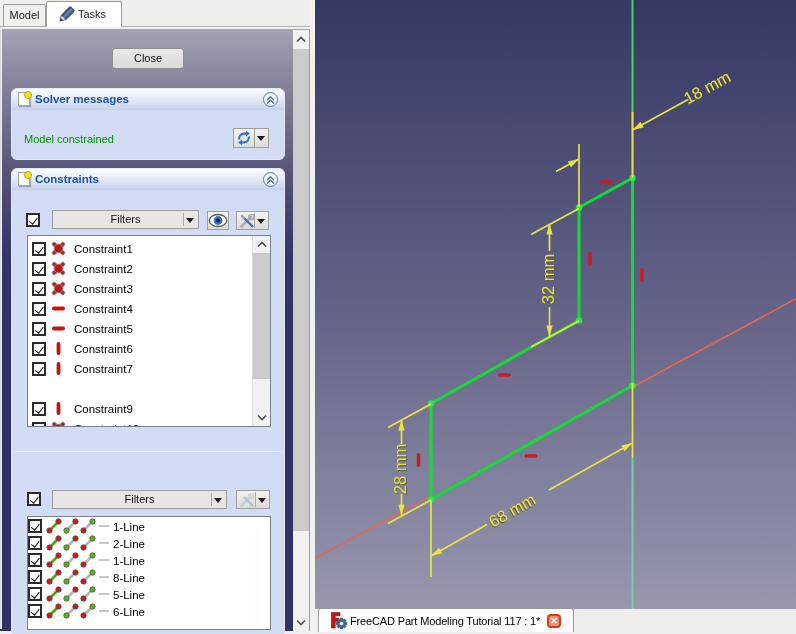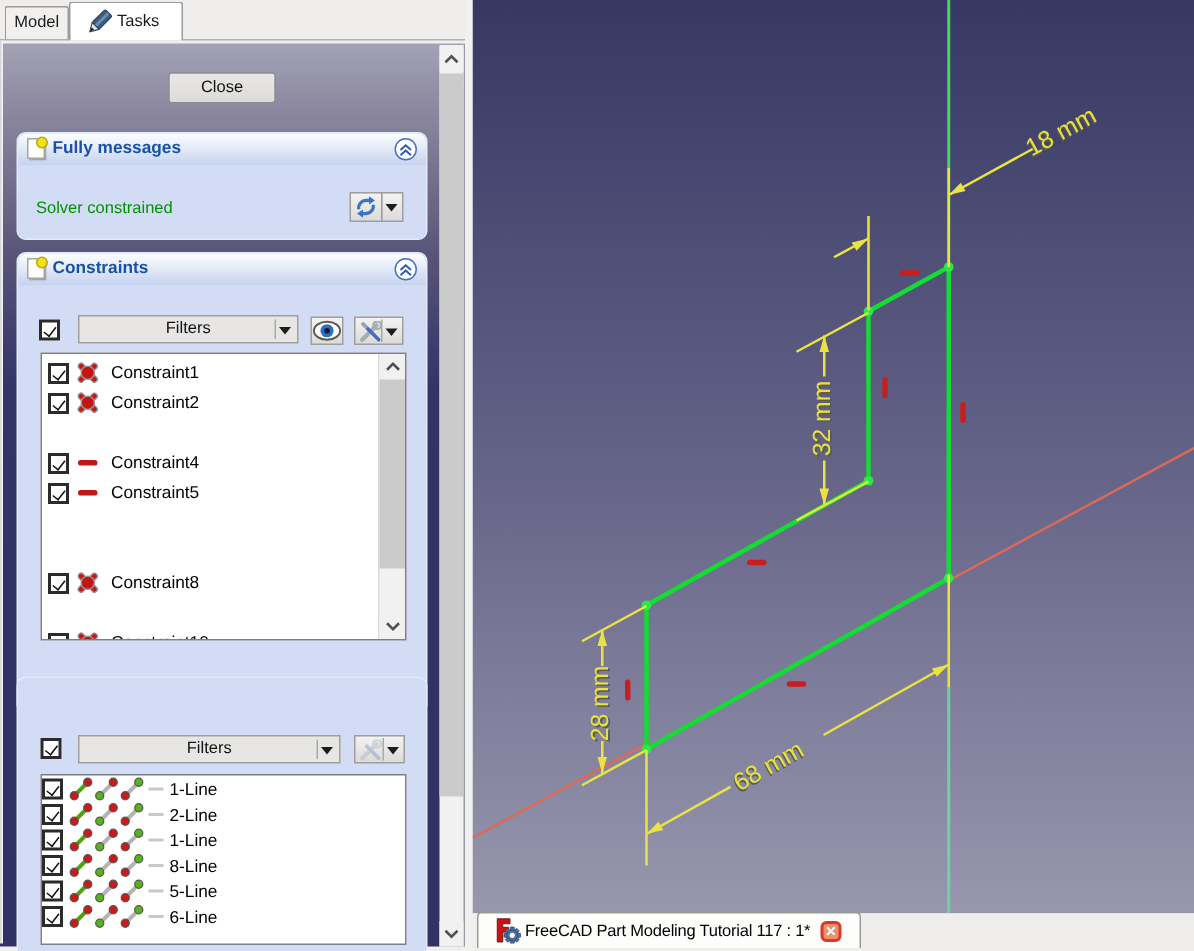--- a/index.html
+++ b/index.html
@@ -48,28 +48,28 @@
           <path d="M7.4 14.5 L14.6 14.5 L11 20.5 Z" fill="#e8e4de" stroke="#274158" stroke-width=".8"></path>
           <path d="M9.7 17.3 L12.3 17.3 L11 20.5 Z" fill="#222"></path>
         </g>
       </svg>Tasks</div>
 </div>
 <div class="a" id="dock">
  <div class="a closebtn">Close</div>
  <div class="a grp" style="top:59px;height:72px">
   <div class="ghead">
         <div class="note"></div>
-        <div class="gtitle">Fully messages</div>
+        <div class="gtitle">Solver messages</div>
    <div class="coll">
           <svg width="15" height="15" style="position:absolute;left:-1px;top:-1px">
             <path d="M4 8 L7.5 4.8 L11 8 M4 11.5 L7.5 8.3 L11 11.5" fill="none" stroke="#2d59b2" stroke-width="1.3"></path>
           </svg>
         </div>
       </div>
-  <div style="position:absolute;left:12px;top:44px;font-size:11px;color:#009100">Solver constrained</div>
+  <div style="position:absolute;left:12px;top:44px;font-size:11px;color:#009100">Model constrained</div>
   <div class="tbtn" style="left:221px;top:39px;width:22px;height:20px">
         <svg width="18" height="16" style="position:absolute;left:1px;top:1px" viewBox="0 0 18 16">
           <g fill="none" stroke="#3a74c8" stroke-width="2.1">
             <path d="M4.2 9.5 A5 5 0 0 1 9 3.6 L11.5 3.6"></path>
             <path d="M13.8 6.5 A5 5 0 0 1 9 12.4 L6.5 12.4"></path>
           </g>
           <path d="M11 0.8 L15 3.6 L11 6.4 Z" fill="#3a74c8"></path>
           <path d="M7 9.6 L3 12.4 L7 15.2 Z" fill="#3a74c8"></path>
         </svg>
       </div>
@@ -132,52 +132,79 @@
                 <rect x="6.6" y="0.4" width="3.8" height="6.2" rx="1.7"></rect>
                 <rect x="6.6" y="10.4" width="3.8" height="6.2" rx="1.7"></rect>
                 <rect x="0.4" y="6.6" width="6.2" height="3.8" rx="1.7"></rect>
                 <rect x="10.4" y="6.6" width="6.2" height="3.8" rx="1.7"></rect>
               </g>
               <circle cx="8.5" cy="8.5" r="4.4" fill="#c41515" stroke="#999" stroke-width="0.9"></circle>
             </svg>
           </div>
           <div class="rtext" style="left:46px">Constraint2</div>
         </div>
-   <div class="row" style="top:63px">
-          <div class="cb" style="left:4px;top:3px"></div>
-          <div style="position:absolute;left:22px;top:1px">
-            <svg width="17" height="17" viewBox="0 0 17 17">
-              <rect x="2" y="6.6" width="13" height="3.8" rx="1.9" fill="#c41414"></rect>
-            </svg>
-          </div>
-          <div class="rtext" style="left:46px">Constraint4</div>
-        </div>
-   <div class="row" style="top:83px">
-          <div class="cb" style="left:4px;top:3px"></div>
-          <div style="position:absolute;left:22px;top:1px">
-            <svg width="17" height="17" viewBox="0 0 17 17">
-              <rect x="2" y="6.6" width="13" height="3.8" rx="1.9" fill="#c41414"></rect>
-            </svg>
-          </div>
-          <div class="rtext" style="left:46px">Constraint5</div>
-        </div>
-   <div class="row" style="top:143px">
+   <div class="row" style="top:43px">
           <div class="cb" style="left:4px;top:3px"></div>
           <div style="position:absolute;left:22px;top:1px">
             <svg width="17" height="17" viewBox="0 0 17 17">
               <g transform="rotate(45 8.5 8.5)" fill="#cc1515" stroke="#909090" stroke-width="0.9">
                 <rect x="6.6" y="0.4" width="3.8" height="6.2" rx="1.7"></rect>
                 <rect x="6.6" y="10.4" width="3.8" height="6.2" rx="1.7"></rect>
                 <rect x="0.4" y="6.6" width="6.2" height="3.8" rx="1.7"></rect>
                 <rect x="10.4" y="6.6" width="6.2" height="3.8" rx="1.7"></rect>
               </g>
               <circle cx="8.5" cy="8.5" r="4.4" fill="#c41515" stroke="#999" stroke-width="0.9"></circle>
             </svg>
           </div>
-          <div class="rtext" style="left:46px">Constraint8</div>
+          <div class="rtext" style="left:46px">Constraint3</div>
+        </div>
+   <div class="row" style="top:63px">
+          <div class="cb" style="left:4px;top:3px"></div>
+          <div style="position:absolute;left:22px;top:1px">
+            <svg width="17" height="17" viewBox="0 0 17 17">
+              <rect x="2" y="6.6" width="13" height="3.8" rx="1.9" fill="#c41414"></rect>
+            </svg>
+          </div>
+          <div class="rtext" style="left:46px">Constraint4</div>
+        </div>
+   <div class="row" style="top:83px">
+          <div class="cb" style="left:4px;top:3px"></div>
+          <div style="position:absolute;left:22px;top:1px">
+            <svg width="17" height="17" viewBox="0 0 17 17">
+              <rect x="2" y="6.6" width="13" height="3.8" rx="1.9" fill="#c41414"></rect>
+            </svg>
+          </div>
+          <div class="rtext" style="left:46px">Constraint5</div>
+        </div>
+   <div class="row" style="top:103px">
+          <div class="cb" style="left:4px;top:3px"></div>
+          <div style="position:absolute;left:22px;top:1px">
+            <svg width="17" height="17" viewBox="0 0 17 17">
+              <rect x="6.6" y="2" width="3.8" height="13" rx="1.9" fill="#c41414"></rect>
+            </svg>
+          </div>
+          <div class="rtext" style="left:46px">Constraint6</div>
+        </div>
+   <div class="row" style="top:123px">
+          <div class="cb" style="left:4px;top:3px"></div>
+          <div style="position:absolute;left:22px;top:1px">
+            <svg width="17" height="17" viewBox="0 0 17 17">
+              <rect x="6.6" y="2" width="3.8" height="13" rx="1.9" fill="#c41414"></rect>
+            </svg>
+          </div>
+          <div class="rtext" style="left:46px">Constraint7</div>
+        </div>
+   <div class="row" style="top:163px">
+          <div class="cb" style="left:4px;top:3px"></div>
+          <div style="position:absolute;left:22px;top:1px">
+            <svg width="17" height="17" viewBox="0 0 17 17">
+              <rect x="6.6" y="2" width="3.8" height="13" rx="1.9" fill="#c41414"></rect>
+            </svg>
+          </div>
+          <div class="rtext" style="left:46px">Constraint9</div>
         </div>
    <div class="row" style="top:183px">
           <div class="cb" style="left:4px;top:3px"></div>
           <div style="position:absolute;left:22px;top:1px">
             <svg width="17" height="17" viewBox="0 0 17 17">
               <g transform="rotate(45 8.5 8.5)" fill="#cc1515" stroke="#909090" stroke-width="0.9">
                 <rect x="6.6" y="0.4" width="3.8" height="6.2" rx="1.7"></rect>
                 <rect x="6.6" y="10.4" width="3.8" height="6.2" rx="1.7"></rect>
                 <rect x="0.4" y="6.6" width="6.2" height="3.8" rx="1.7"></rect>
                 <rect x="10.4" y="6.6" width="6.2" height="3.8" rx="1.7"></rect>

